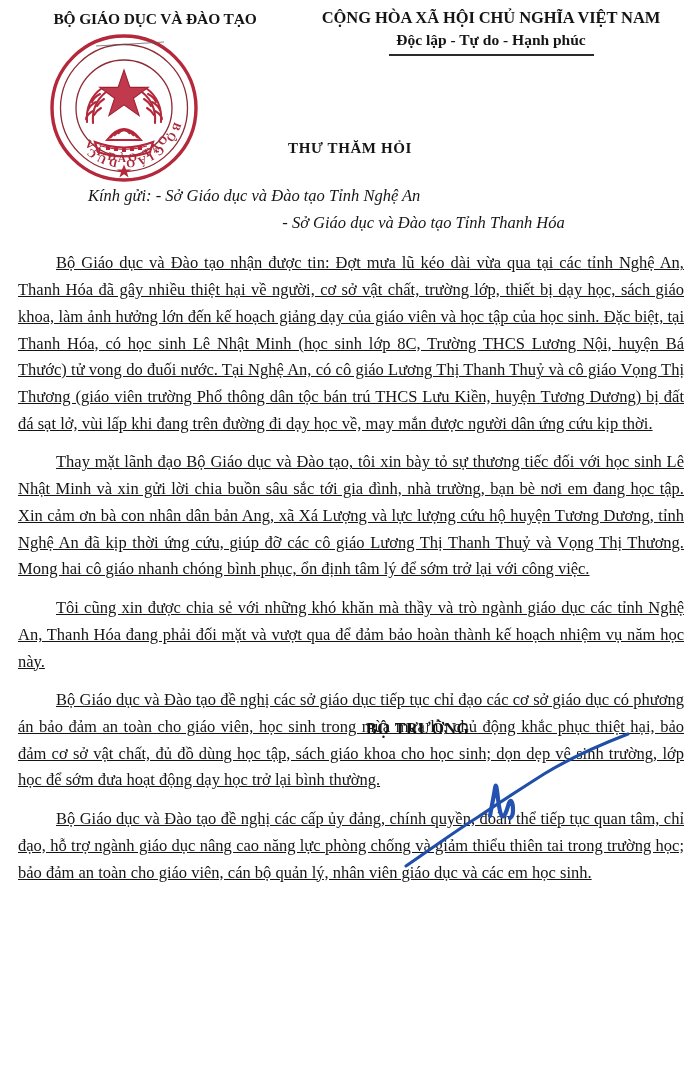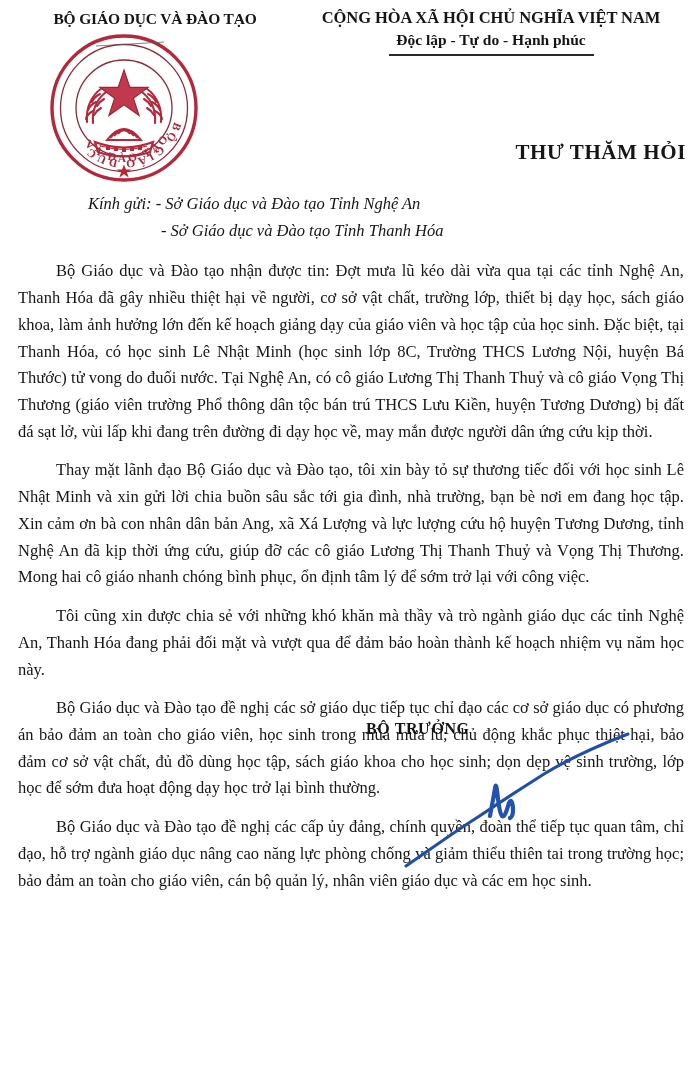--- a/index.html
+++ b/index.html
@@ -88,56 +88,57 @@
     left: 30px;
     top: 20px;
     width: 160px;
     height: 160px;
     pointer-events: none;
   }
   .seal-svg { display: block; width: 160px; height: 160px; }
 
   
   .doc-title {
-    text-align: right;
-    font-weight: bold;
-    font-size: 21px;
+    text-align: center;
+    font-weight: bold;
+    font-size: 15px;
     letter-spacing: 0.6px;
     margin-top: -38px;
     margin-bottom: 0;
     position: relative;
     z-index: 3;
   }
 
   
   .recipients {
     margin-top: 26px;
     font-size: 16.5px;
     line-height: 1.62;
   }
   .recipient-row {
     white-space: nowrap;
     font-style: italic;
   }
   .recipient-row.first { padding-left: 74px; }
-  .recipient-row.second { padding-left: 147px; }
+  .recipient-row.second { padding-left: 147px; text-align: center; }
   .kg-label { }
 
   
   .body-text {
     margin-top: 14px;
     font-size: 16.5px;
     line-height: 1.62;
     text-align: justify;
     text-justify: inter-word;
     padding: 0 2px 0 4px;
   }
   .body-text p {
     margin: 0 0 12px 0;
     text-indent: 38px;
+    text-decoration: underline;
   }
   .body-text p:last-child { margin-bottom: 4px; }
 
   .closing {
     font-size: 16.5px;
     line-height: 1.62;
     text-indent: 38px;
     margin-top: 14px;
     padding-left: 4px;
   }

